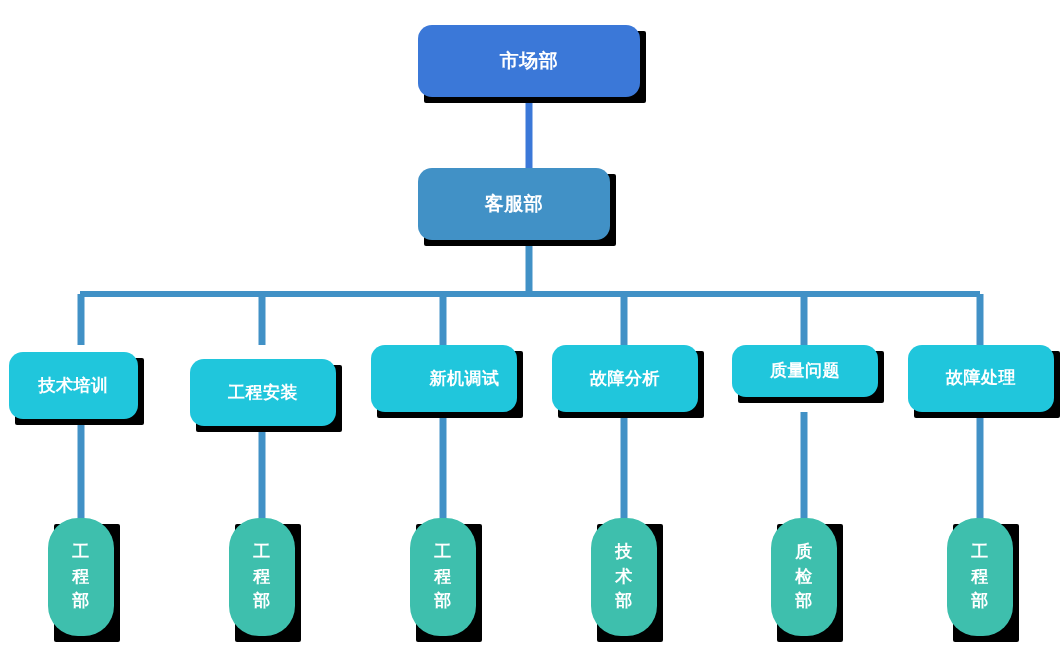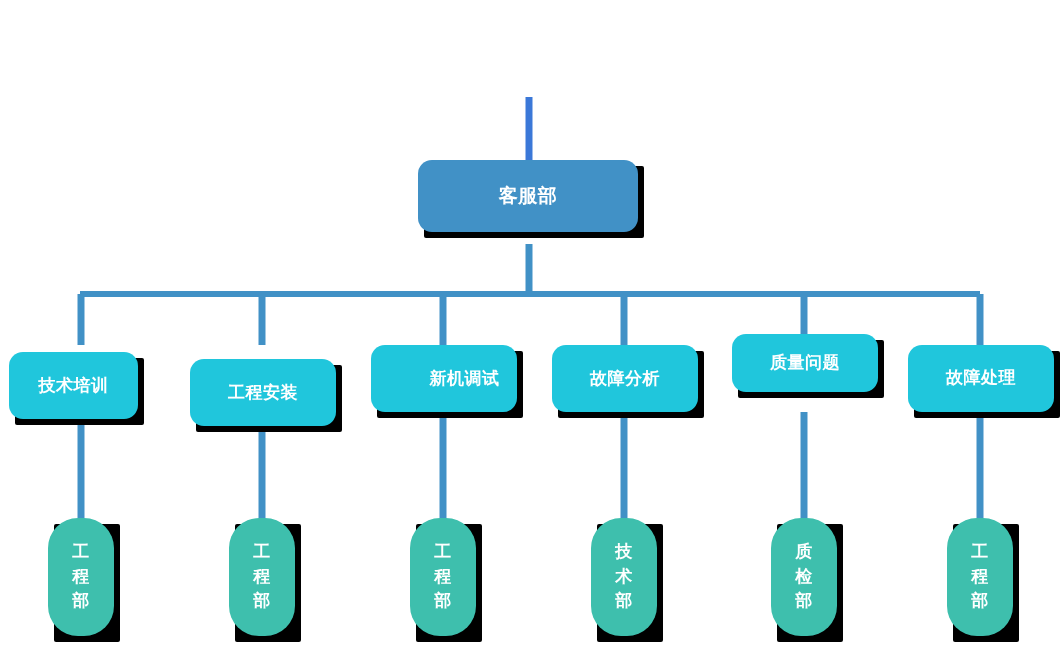--- a/index.html
+++ b/index.html
@@ -115,22 +115,26 @@
       <line x1="443" y1="294" x2="443" y2="345" stroke="#4191c6" stroke-width="7" stroke-linecap="butt"></line>
       <line x1="443" y1="412" x2="443" y2="518" stroke="#4191c6" stroke-width="7" stroke-linecap="butt"></line>
       <line x1="624" y1="294" x2="624" y2="345" stroke="#4191c6" stroke-width="7" stroke-linecap="butt"></line>
       <line x1="624" y1="412" x2="624" y2="518" stroke="#4191c6" stroke-width="7" stroke-linecap="butt"></line>
       <line x1="804" y1="294" x2="804" y2="345" stroke="#4191c6" stroke-width="7" stroke-linecap="butt"></line>
       <line x1="804" y1="412" x2="804" y2="518" stroke="#4191c6" stroke-width="7" stroke-linecap="butt"></line>
       <line x1="980" y1="294" x2="980" y2="345" stroke="#4191c6" stroke-width="7" stroke-linecap="butt"></line>
       <line x1="980" y1="412" x2="980" y2="518" stroke="#4191c6" stroke-width="7" stroke-linecap="butt"></line>
     </svg>
 
-
-  <div class="node lvl2" id="node-second" style="left: 418px; top: 160px; width: 220px; height: 72px;">
+  <div class="node lvl1" id="node-root" style="left: 418px; top: 25px; width: 222px; height: 72px;">
+    <span class="face" style="background: rgb(59, 120, 216);"></span>
+    <span class="label">市场部</span>
+  </div>
+
+  <div class="node lvl2" id="node-second" style="left: 418px; top: 168px; width: 192px; height: 72px;">
     <span class="face" style="background: rgb(65, 145, 198);"></span>
     <span class="label">客服部</span>
   </div>
 
   <div id="branch-layer">
       <div class="node lvl3" style="left: 9px; top: 352px; width: 129px; height: 67px;">
         <span class="face" style="background: rgb(32, 198, 220);"></span>
         <span class="label">技术培训</span>
       </div>
       <div class="node lvl4" style="left: 48px; top: 518px; width: 66px; height: 118px;">
@@ -162,21 +166,21 @@
       <div class="node lvl3" style="left: 552px; top: 345px; width: 146px; height: 67px;">
         <span class="face" style="background: rgb(32, 198, 220);"></span>
         <span class="label">故障分析</span>
       </div>
       <div class="node lvl4" style="left: 591px; top: 518px; width: 66px; height: 118px;">
         <span class="face" style="background: rgb(62, 191, 173);"></span>
         <span class="label">技
 术
 部</span>
       </div>
-      <div class="node lvl3" style="left: 732px; top: 334px; width: 146px; height: 58px;">
+      <div class="node lvl3" style="left: 732px; top: 345px; width: 146px; height: 52px;">
         <span class="face" style="background: rgb(32, 198, 220);"></span>
         <span class="label">质量问题</span>
       </div>
       <div class="node lvl4" style="left: 771px; top: 518px; width: 66px; height: 118px;">
         <span class="face" style="background: rgb(62, 191, 173);"></span>
         <span class="label">质
 检
 部</span>
       </div>
       <div class="node lvl3" style="left: 908px; top: 345px; width: 146px; height: 67px; font-family: Liberation Mono, monospace;">

